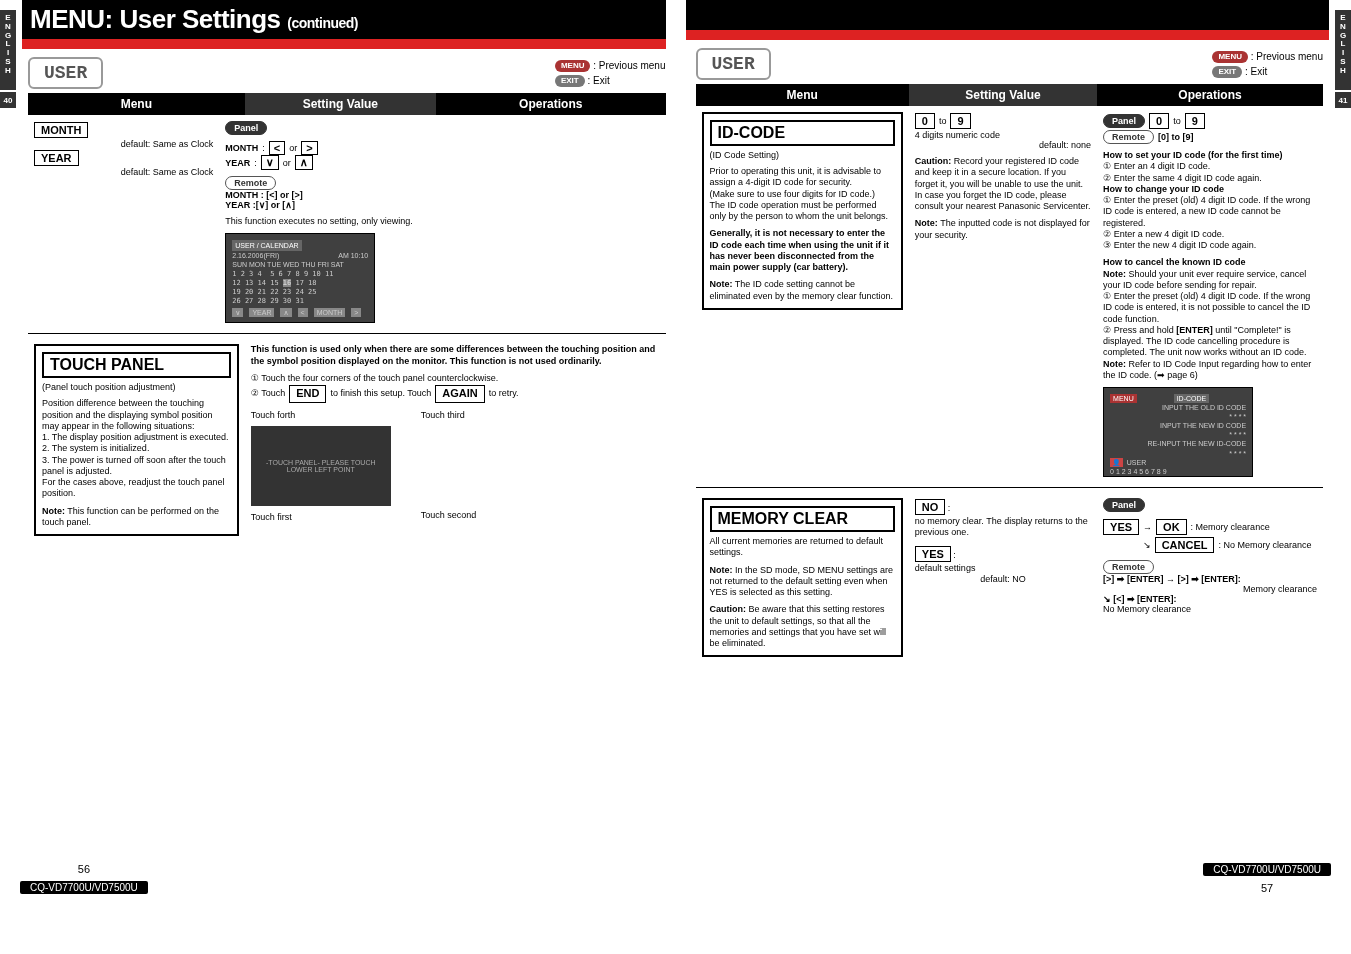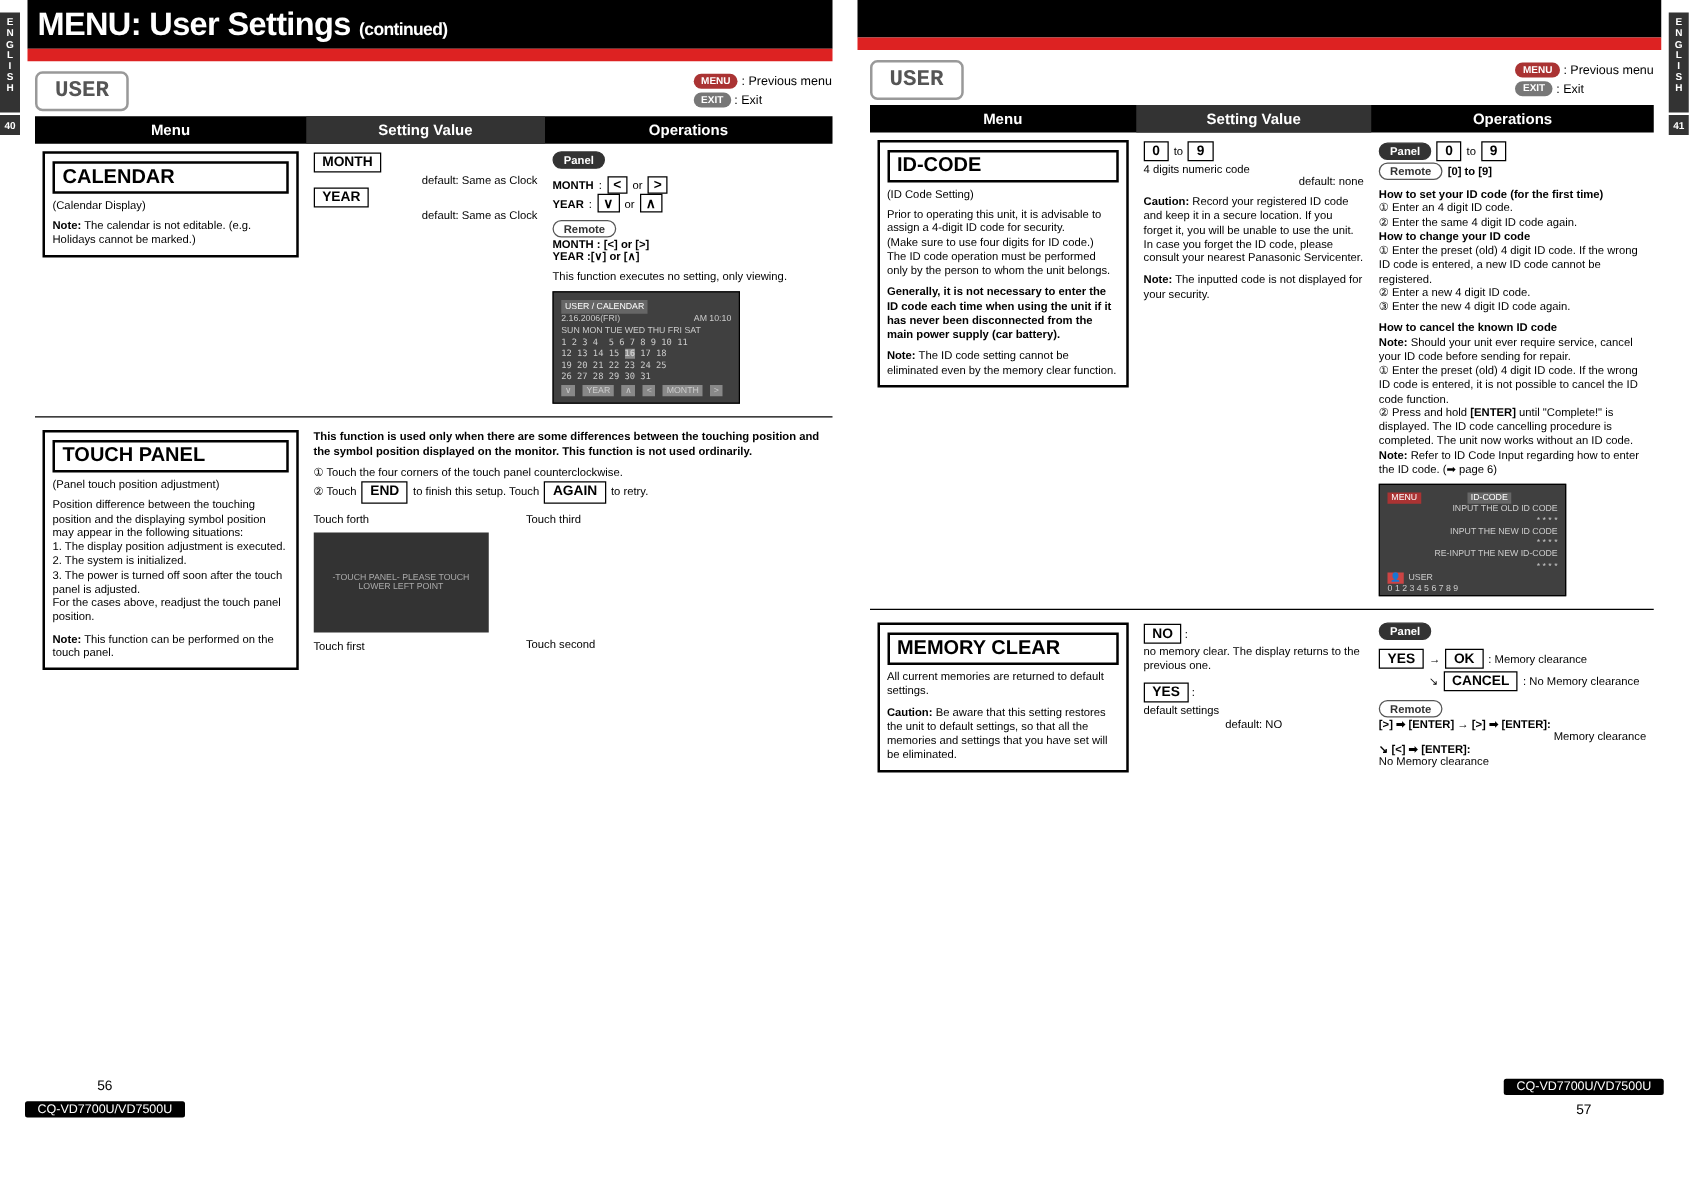--- a/index.html
+++ b/index.html
@@ -264,27 +264,20 @@
       </div>
     </div>
 
     <div class="col-header">
       <div class="col-menu">Menu</div>
       <div class="col-value">Setting Value</div>
       <div class="col-ops">Operations</div>
     </div>
 
     <div class="body">
-      <div class="col menu">
-        <div class="cell-box">
-          <div class="black-head cell-box">CALENDAR</div>
-          <div class="subhead">(Calendar Display)</div>
-          <p class="mt small"><span class="bold">Note:</span><span> The calendar is not editable. (e.g. Holidays cannot be marked.)</span></p>
-        </div>
-      </div>
       <div class="col value">
         <div class="flex">
             <span class="framed-value">MONTH</span>
           </div>
         <div class="small" style="text-align:right">default: Same as Clock</div>
         <div class="flex">
             <span class="framed-value">YEAR</span>
           </div>
         <div class="small" style="text-align:right">default: Same as Clock</div>
       </div>
@@ -478,20 +471,21 @@
       </div>
     </div>
 
     <div class="hr" style="margin-right:28px;margin-left:10px;"></div>
 
     <div class="body">
       <div class="col menu">
         <div class="cell-box">
           <div class="black-head cell-box">MEMORY CLEAR</div>
           <p class="small">All current memories are returned to default settings.</p>
+          <p class="mt small"><span class="bold">Note:</span><span> In the SD mode, SD MENU settings are not returned to the default setting even when YES is selected as this setting.</span></p>
           <p class="mt small"><span class="bold">Caution:</span><span> Be aware that this setting restores the unit to default settings, so that all the memories and settings that you have set will be eliminated.</span></p>
         </div>
       </div>
       <div class="col value small">
         <div><span class="framed-value">NO</span> :</div>
         <p>no memory clear. The display returns to the previous one.</p>
         <div class="mt"><span class="framed-value">YES</span> :</div>
         <p>default settings</p>
         <div style="text-align:center">default: NO</div>
       </div>

